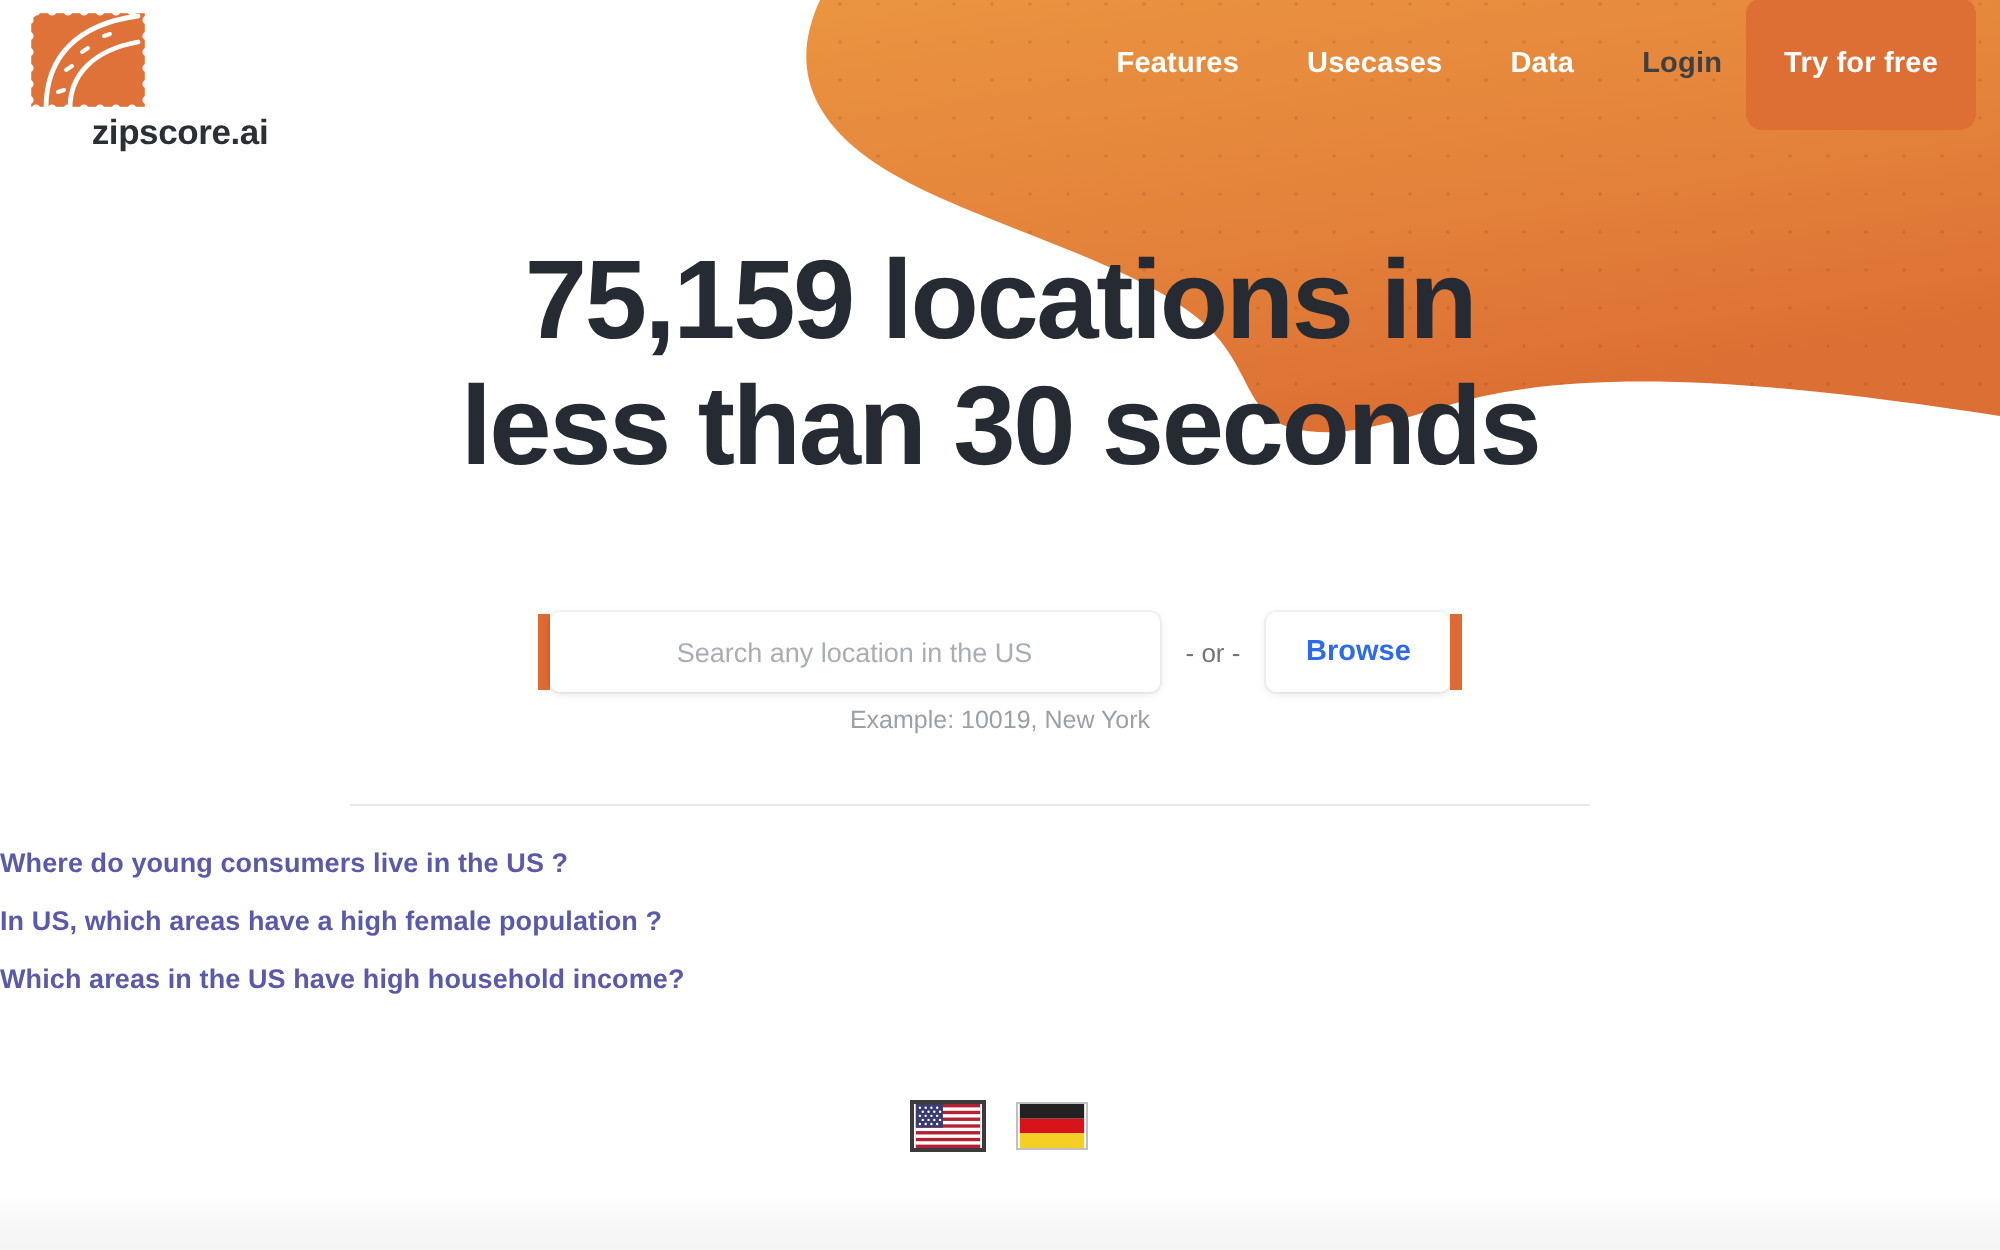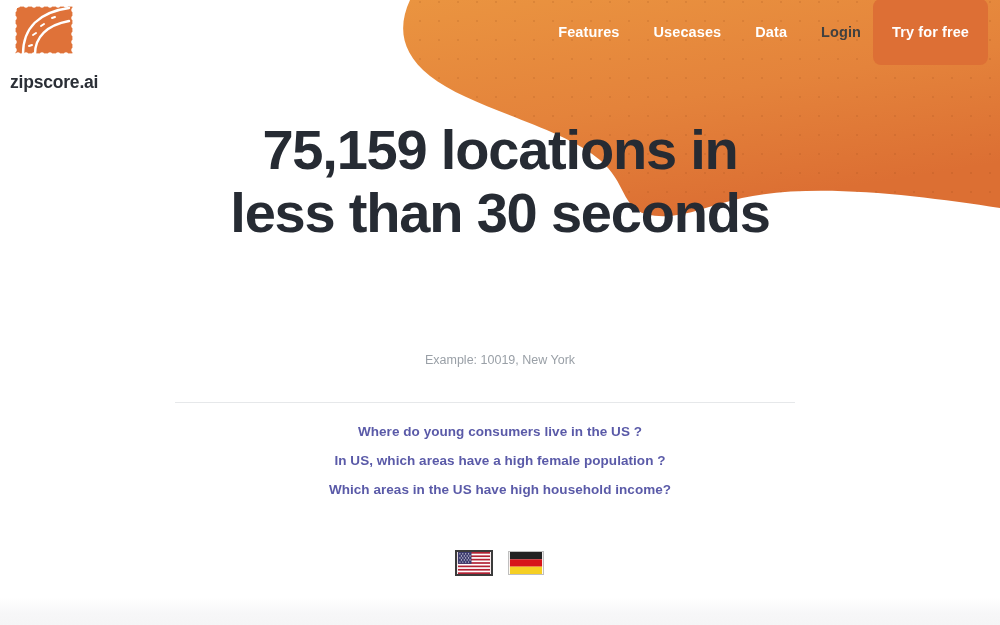--- a/index.html
+++ b/index.html
@@ -31,22 +31,22 @@
       radial-gradient(circle 2.6px at 2.6px 2.6px, transparent 2.5px, #000 2.6px);
     margin-left:3px;
   }
   .logo-stamp:before{
     content:""; position:absolute; inset:0;
     background:#df7239;
     border-radius:2px;
   }
   .stamp-svg { position:absolute; inset:0; width:100%; height:100%; }
   .logo-text {
-    margin-top:16px; font-size:17.5px; font-weight:700; letter-spacing:-0.2px;
-    color:#2b2f36; font-family:"Liberation Sans", sans-serif;
+    margin-top:0; font-size:17.5px; font-weight:700; letter-spacing:-0.2px;
+    color:#2b2f36; font-family:"Liberation Sans", sans-serif;text-align:center;
   }
 
   
   .nav {
     position:absolute; top:0; left:0; width:1000px; height:64px;
     display:flex; align-items:center; justify-content:flex-end;
     z-index:20; padding-right:12px;
   }
   .nav-link {
     color:#ffffff; font-size:14.5px; font-weight:700; letter-spacing:.1px;
@@ -114,21 +114,21 @@
 
   
   .divider {
     position:absolute; top:402px; left:175px; width:620px; height:1px;
     background:#e6e8ea; z-index:5;
   }
 
   
   .questions {
     position:absolute; top:424px; left:0; width:1000px;
-    text-align:center; z-index:10;
+    text-align:left; z-index:10;
   }
   .q-link {
     display:block; color:#5a5aa8; font-size:13.5px; font-weight:600;
     text-decoration:none; margin-bottom:14px; cursor:pointer;
     letter-spacing:.05px;
   }
 
   
   .flags {
     position:absolute; top:552px; left:0; width:1000px;
@@ -247,20 +247,31 @@
     <button class="nav-cta">Try for free</button>
   </nav>
 
   <div class="hero">
     <h1>
       <span class="line">75,159 locations in</span>
       <span class="line">less than 30 seconds</span>
     </h1>
   </div>
 
+  <div class="search-row">
+    <div class="accent-bar"></div>
+    <div class="search-box">
+      <input class="search-input" type="text" placeholder="Search any location in the US" style="">
+    </div>
+    <span class="or-sep">- or -</span>
+    <div class="browse-box">
+      <span class="browse-label">Browse</span>
+    </div>
+    <div class="accent-bar"></div>
+  </div>
 
   <div class="example-text">Example: 10019, New York</div>
 
   <div class="divider"></div>
 
   <div class="questions">
     <a class="q-link" href="#">Where do young consumers live in the US ?</a>
     <a class="q-link" href="#">In US, which areas have a high female population ?</a>
     <a class="q-link" href="#">Which areas in the US have high household income?</a>
   </div>

